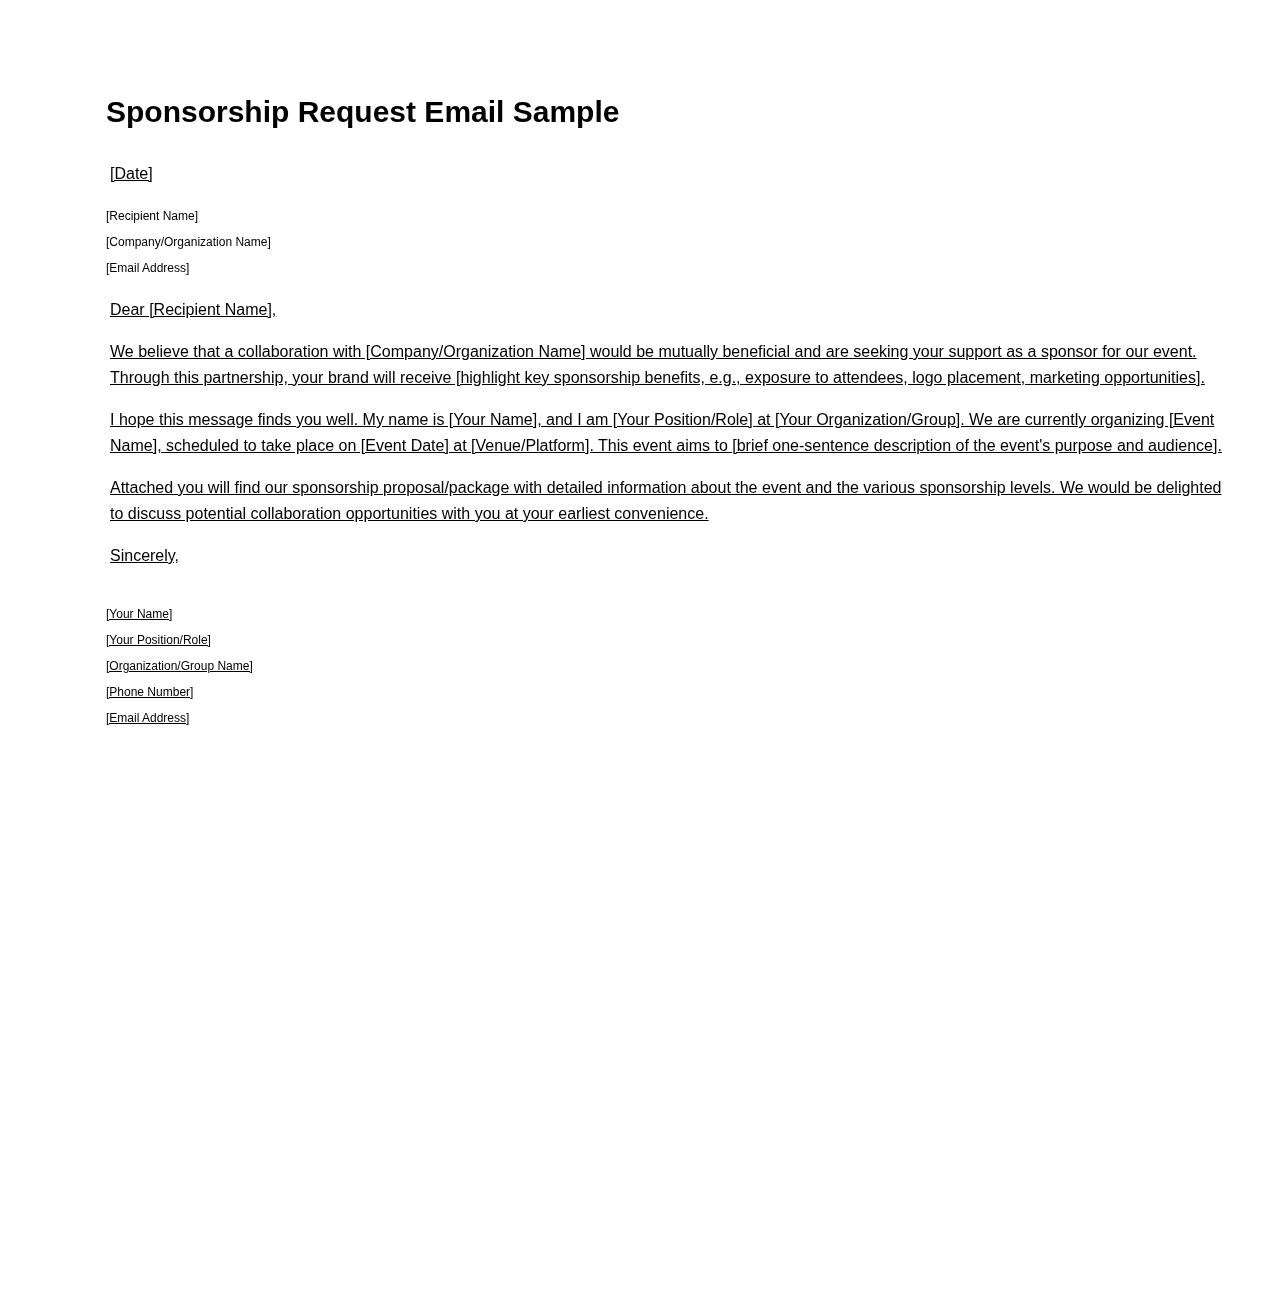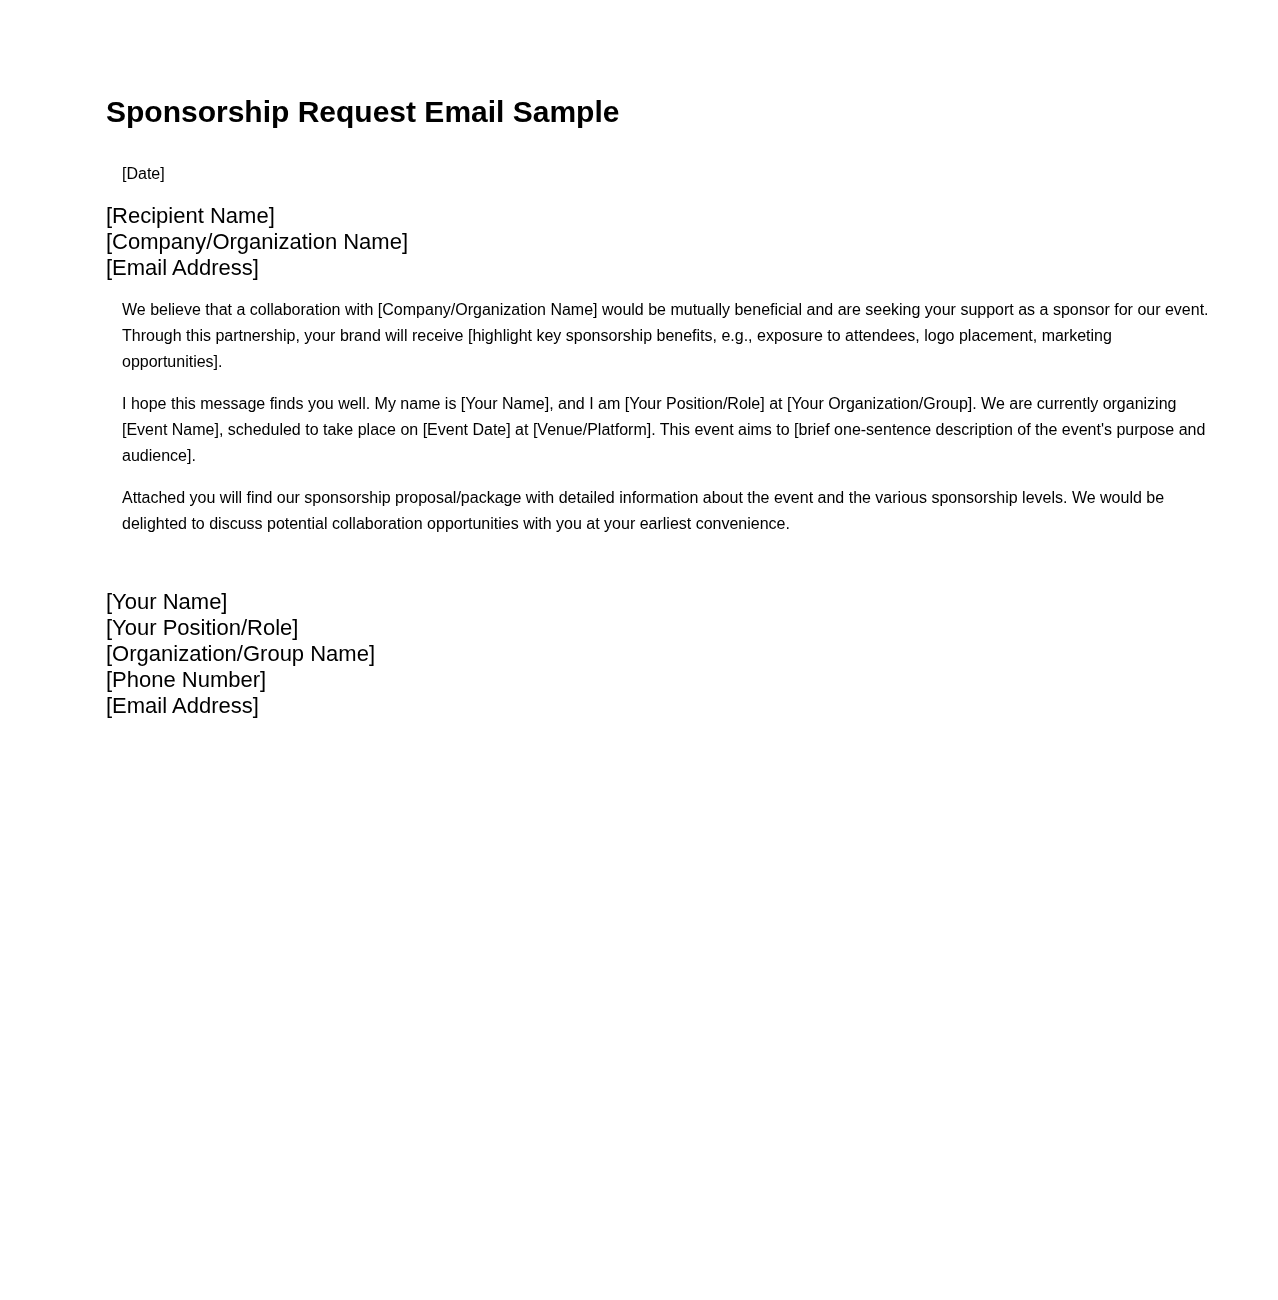--- a/index.html
+++ b/index.html
@@ -21,57 +21,61 @@
   .doc-title {
     font-size: 30px;
     font-weight: bold;
     line-height: 38px;
     margin: 0 0 30px 0;
     letter-spacing: 0;
   }
   .para {
     font-size: 16px;
     line-height: 26px;
-    margin: 16px 16px;
+    margin: 16px 4px;
+    text-decoration: underline;
   }
   .line-block {
-    font-size: 22px;
+    font-size: 12px;
     line-height: 26px;
     margin: 16px 0;
   }
   .line-block .line {
     display: block;
   }
   .signature-block {
-    margin-top: 52px;
+    margin-top: 32px;
+    text-decoration: underline;
   }
 </style>
 </head>
 <body>
 
 <div class="page">
 
   <h1 class="doc-title">Sponsorship Request Email Sample</h1>
 
   <p class="para">[Date]</p>
 
   <div class="line-block">
     <span class="line">[Recipient Name]</span>
     <span class="line">[Company/Organization Name]</span>
     <span class="line">[Email Address]</span>
   </div>
 
+  <p class="para">Dear [Recipient Name],</p>
 
   <p class="para">We believe that a collaboration with [Company/Organization Name] would be mutually beneficial and are seeking your support as a sponsor for our event. Through this partnership, your brand will receive [highlight key sponsorship benefits, e.g., exposure to attendees, logo placement, marketing opportunities].</p>
 
   <p class="para">I hope this message finds you well. My name is [Your Name], and I am [Your Position/Role] at [Your Organization/Group]. We are currently organizing [Event Name], scheduled to take place on [Event Date] at [Venue/Platform]. This event aims to [brief one-sentence description of the event's purpose and audience].</p>
 
   <p class="para">Attached you will find our sponsorship proposal/package with detailed information about the event and the various sponsorship levels. We would be delighted to discuss potential collaboration opportunities with you at your earliest convenience.</p>
 
 
+  <p class="para">Sincerely,</p>
 
   <div class="line-block signature-block">
     <span class="line">[Your Name]</span>
     <span class="line">[Your Position/Role]</span>
     <span class="line">[Organization/Group Name]</span>
     <span class="line">[Phone Number]</span>
     <span class="line">[Email Address]</span>
   </div>
 
 </div>

